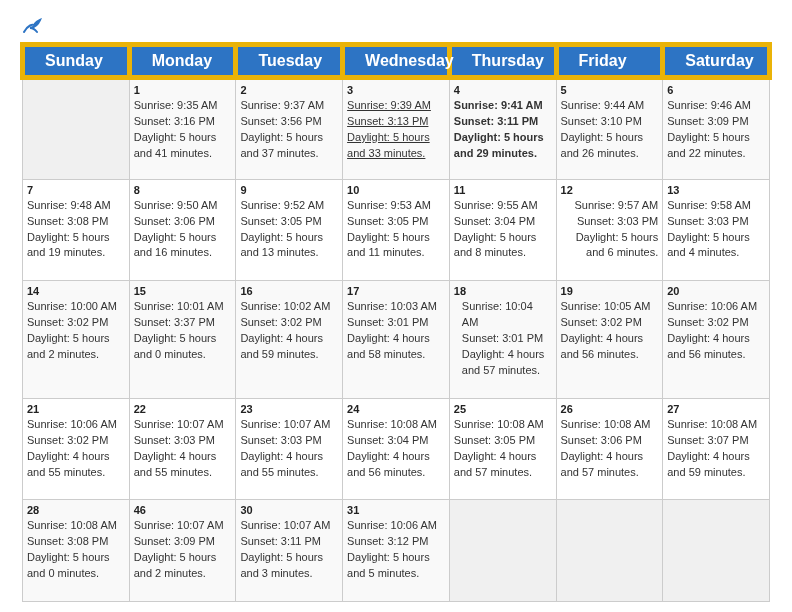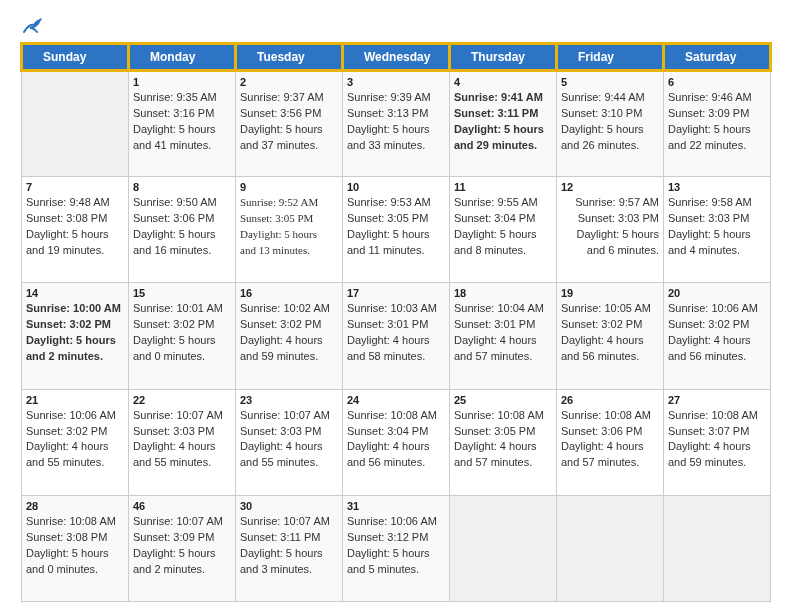--- a/index.html
+++ b/index.html
@@ -63,25 +63,25 @@
     }
     .calendar {
       border-collapse: collapse;
       width: 100%;
       flex: 1;
       table-layout: fixed;
     }
     .calendar thead tr th {
       background-color: #2d74c4;
       color: #fff;
-      font-size: 12px;
+      font-size: 16px;
       font-weight: bold;
       padding: 5px 20px;
       text-align: left;
-      border: 3px solid #eab308;
+      border: 5px solid #eab308;
     }
     .calendar tbody tr td {
       border: 1px solid #ccc;
       vertical-align: top;
       padding: 4px 4px 3px 4px;
       font-size: 9.5px;
       color: #333;
       height: 88px;
       background: #fff;
     }
@@ -147,21 +147,21 @@
           </td>
           <td>
             <div class="day-number">2</div>
             <div class="day-info" style="white-space: pre-line;">Sunrise: 9:37 AM
 Sunset: 3:56 PM
 Daylight: 5 hours
 and 37 minutes.</div>
           </td>
           <td>
             <div class="day-number">3</div>
-            <div class="day-info" style="white-space: pre-line;">Sunrise: 9:39 AM
+            <div class="day-info" style="white-space: pre-line; text-decoration: underline;">Sunrise: 9:39 AM
 Sunset: 3:13 PM
 Daylight: 5 hours
 and 33 minutes.</div>
           </td>
           <td>
             <div class="day-number">4</div>
             <div class="day-info" style="white-space: pre-line; font-weight: bold;">Sunrise: 9:41 AM
 Sunset: 3:11 PM
 Daylight: 5 hours
 and 29 minutes.</div>
@@ -191,21 +191,21 @@
           </td>
           <td>
             <div class="day-number">8</div>
             <div class="day-info" style="white-space: pre-line;">Sunrise: 9:50 AM
 Sunset: 3:06 PM
 Daylight: 5 hours
 and 16 minutes.</div>
           </td>
           <td>
             <div class="day-number">9</div>
-            <div class="day-info" style="white-space: pre-line; font-family: Liberation Serif, serif;">Sunrise: 9:52 AM
+            <div class="day-info" style="white-space: pre-line;">Sunrise: 9:52 AM
 Sunset: 3:05 PM
 Daylight: 5 hours
 and 13 minutes.</div>
           </td>
           <td>
             <div class="day-number">10</div>
             <div class="day-info" style="white-space: pre-line;">Sunrise: 9:53 AM
 Sunset: 3:05 PM
 Daylight: 5 hours
 and 11 minutes.</div>
@@ -228,49 +228,49 @@
             <div class="day-number">13</div>
             <div class="day-info" style="white-space: pre-line;">Sunrise: 9:58 AM
 Sunset: 3:03 PM
 Daylight: 5 hours
 and 4 minutes.</div>
           </td>
         </tr>
         <tr>
           <td>
             <div class="day-number">14</div>
-            <div class="day-info" style="white-space: pre-line; font-weight: bold;">Sunrise: 10:00 AM
+            <div class="day-info" style="white-space: pre-line;">Sunrise: 10:00 AM
 Sunset: 3:02 PM
 Daylight: 5 hours
 and 2 minutes.</div>
           </td>
           <td>
             <div class="day-number">15</div>
             <div class="day-info" style="white-space: pre-line;">Sunrise: 10:01 AM
-Sunset: 3:02 PM
+Sunset: 3:37 PM
 Daylight: 5 hours
 and 0 minutes.</div>
           </td>
           <td>
             <div class="day-number">16</div>
             <div class="day-info" style="white-space: pre-line;">Sunrise: 10:02 AM
 Sunset: 3:02 PM
 Daylight: 4 hours
 and 59 minutes.</div>
           </td>
           <td>
             <div class="day-number">17</div>
             <div class="day-info" style="white-space: pre-line;">Sunrise: 10:03 AM
 Sunset: 3:01 PM
 Daylight: 4 hours
 and 58 minutes.</div>
           </td>
           <td>
             <div class="day-number">18</div>
-            <div class="day-info" style="white-space: pre-line;">Sunrise: 10:04 AM
+            <div class="day-info" style="white-space: pre-line; margin-left: 8px;">Sunrise: 10:04 AM
 Sunset: 3:01 PM
 Daylight: 4 hours
 and 57 minutes.</div>
           </td>
           <td>
             <div class="day-number">19</div>
             <div class="day-info" style="white-space: pre-line;">Sunrise: 10:05 AM
 Sunset: 3:02 PM
 Daylight: 4 hours
 and 56 minutes.</div>

